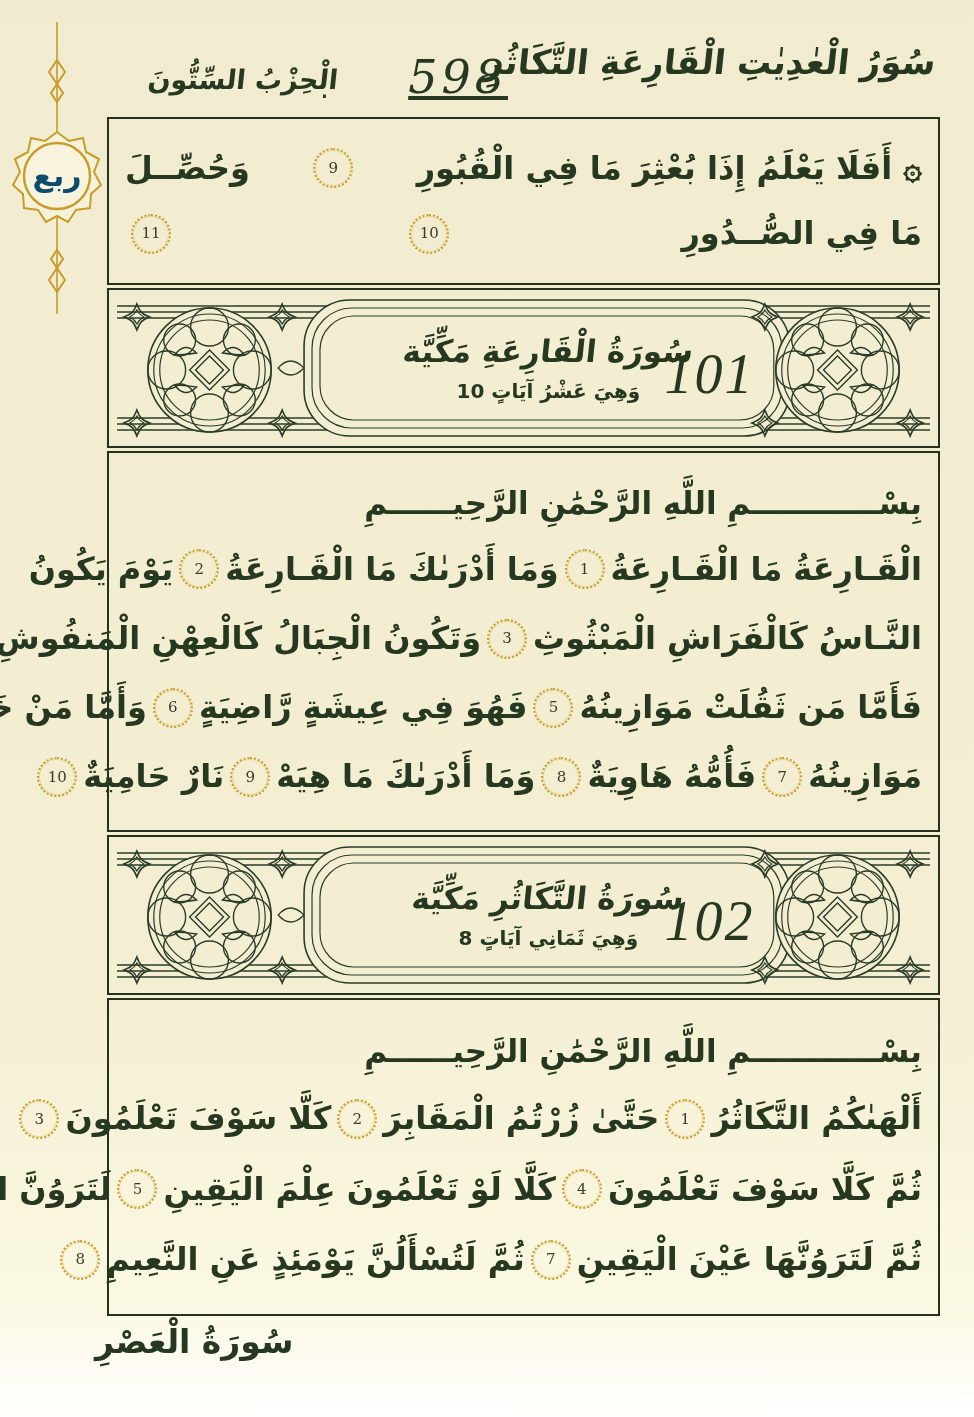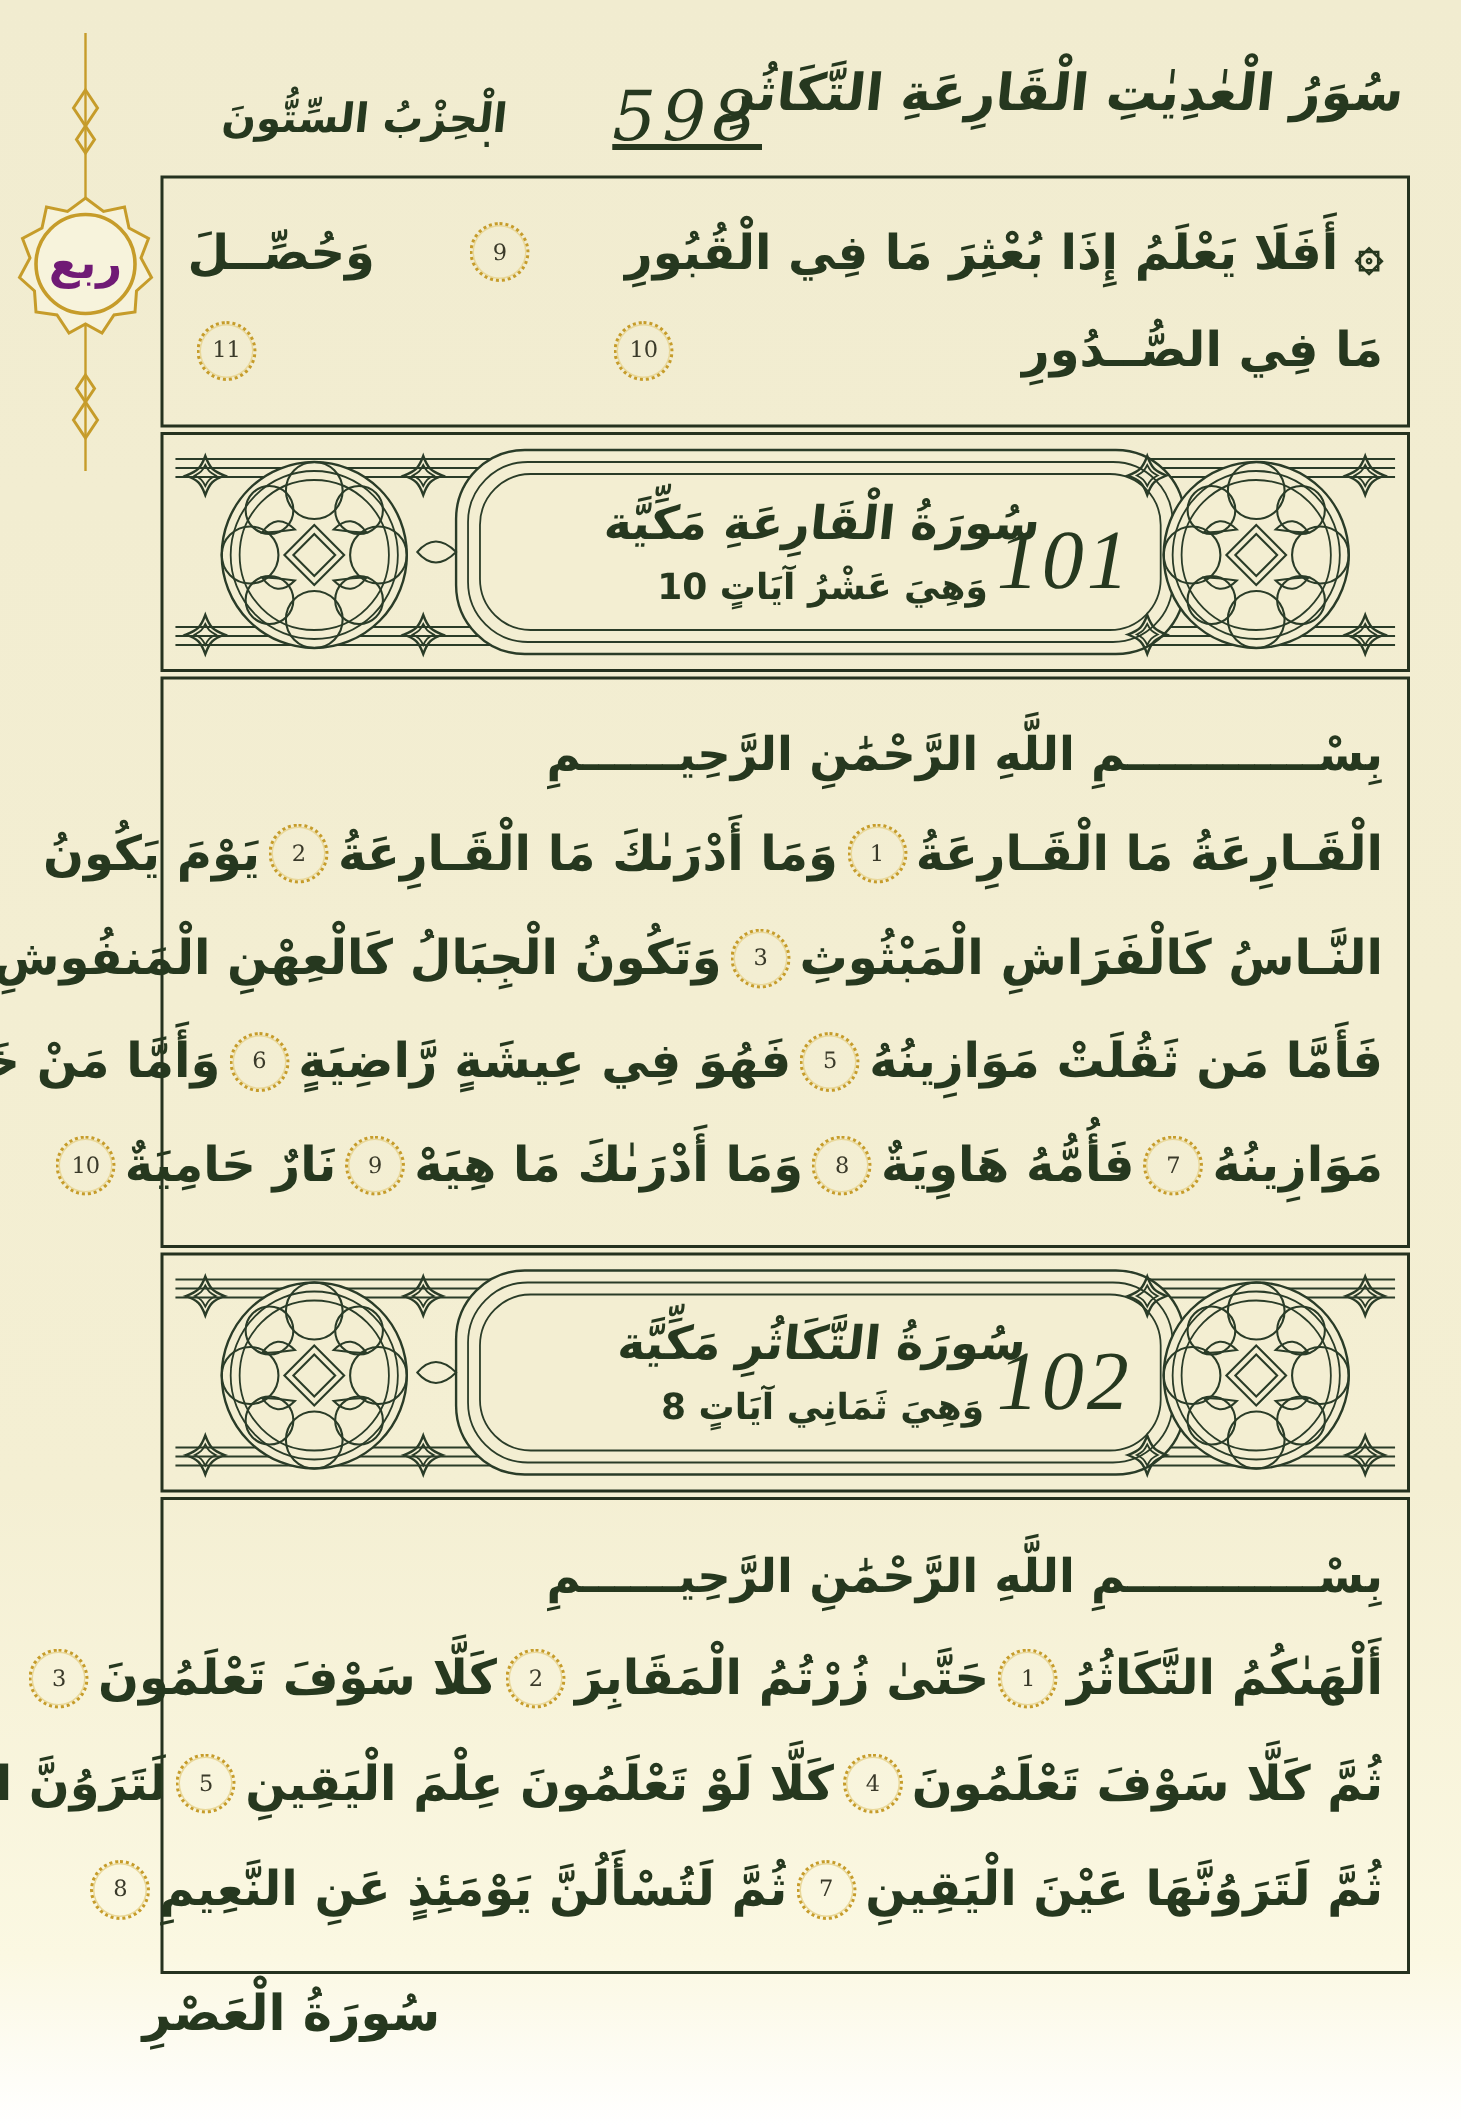--- a/index.html
+++ b/index.html
@@ -13,42 +13,42 @@
   .surah-names{position:absolute;right:38px;top:0;font-size:34px;font-weight:bold;
     transform:skewX(-6deg);white-space:nowrap;}
   .page-number{position:absolute;left:348px;top:8px;width:160px;text-align:right;
     font-family:"DejaVu Serif",serif;font-style:italic;font-size:46px;direction:ltr;letter-spacing:4px;text-decoration:underline;}
   .header-dot{position:absolute;left:320px;top:38px;font-size:28px;}
   .hizb{position:absolute;left:148px;top:22px;font-size:27px;font-weight:bold;transform:skewX(-6deg);white-space:nowrap;}
   
   .margin-orn{position:absolute;left:6px;top:22px;width:102px;height:292px;}
   .margin-orn svg{position:absolute;inset:0;}
   .rub-label{position:absolute;left:0;top:128px;width:102px;text-align:center;
-    font-size:30px;font-weight:bold;color:#701a75;}
+    font-size:30px;font-weight:bold;color:#0c4a6e;}
   
   .frame{position:absolute;left:107px;top:117px;width:833px;}
   .block{border:2.5px solid #25321f;background:transparent;box-sizing:border-box;
     margin-bottom:3px;padding:4px 16px;display:flex;flex-direction:column;justify-content:space-evenly;}
   .block1{height:168px;}
   .block2{height:381px;}
   .block3{height:318px;}
   .qline{direction:rtl;display:flex;justify-content:space-between;align-items:center;
     font-weight:bold;font-size:32px;line-height:1.1;}
   .qline.center{justify-content:flex-start;font-size:31px;}
   .qtext{white-space:nowrap;}
   .aya{flex:0 0 auto;width:36px;height:36px;border:2px dotted #c69c2a;border-radius:50%;
     box-shadow:0 0 0 1px #e9d89a inset;display:inline-flex;align-items:center;justify-content:center;
     font-family:"DejaVu Serif",serif;font-weight:normal;font-size:15px;color:#3a3a2a;direction:ltr;margin:0 6px;}
   
   .band{position:relative;height:160px;border:2.5px solid #25321f;box-sizing:border-box;margin-bottom:3px;}
   .band svg.banddeco{position:absolute;inset:0;width:100%;height:100%;}
   .band .titles{position:absolute;left:24%;width:58%;top:10px;bottom:10px;
     display:flex;flex-direction:column;justify-content:center;align-items:center;direction:rtl;}
   .surah-title{font-size:31px;font-weight:bold;transform:skewX(-6deg);white-space:nowrap;}
-  .surah-count{font-size:24px;font-weight:bold;margin-top:10px;white-space:nowrap;}
+  .surah-count{font-size:20px;font-weight:bold;margin-top:10px;white-space:nowrap;}
   .surah-no{position:absolute;left:67%;top:54%;transform:translateY(-50%);
     font-family:Liberation Serif, serif;font-style:italic;font-size:56px;letter-spacing:2px;}
   
   .catchword{position:absolute;left:95px;top:1322px;font-size:33px;font-weight:bold;direction:rtl;}
   .hiddenDefs{position:absolute;width:0;height:0;overflow:hidden;}
 </style>
 </head>
 <body>
 
 <svg class="hiddenDefs" aria-hidden="true">

